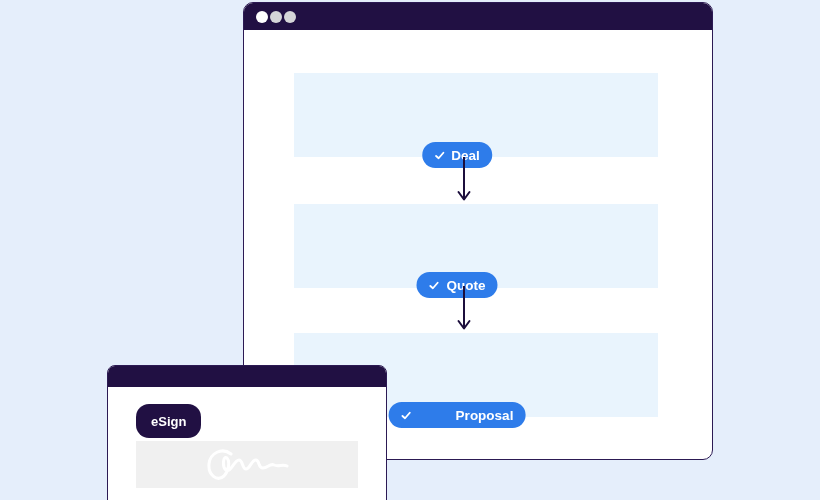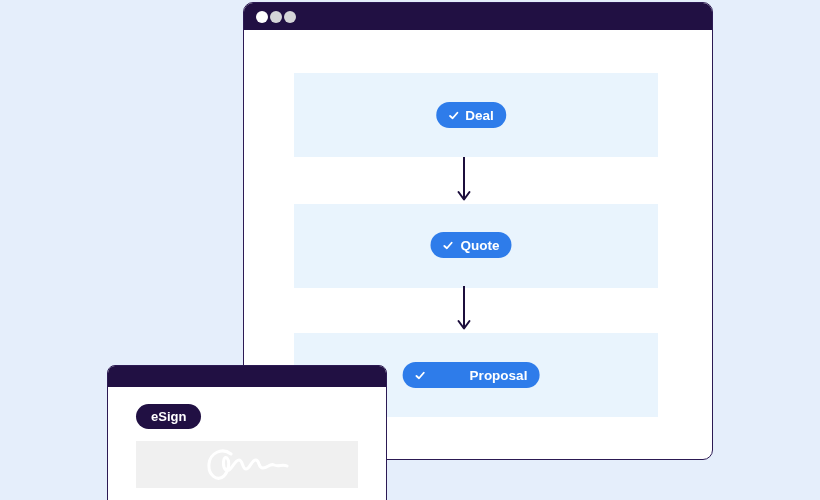--- a/index.html
+++ b/index.html
@@ -51,36 +51,37 @@
     left: 50px;
     width: 364px;
     background: #E9F4FD;
   }
   .band-1 { top: 70px;  height: 84px; }
   .band-2 { top: 201px; height: 84px; }
   .band-3 { top: 330px; height: 84px; }
 
   .pill {
     position: absolute;
-    left: 227px;
+    left: 213px;
     transform: translateX(-50%);
     height: 26px;
     padding: 0 12px;
     display: inline-flex;
     align-items: center;
     gap: 6px;
     background: #2E7CEA;
     color: #FFFFFF;
     border: none;
     border-radius: 13px;
     font-family: "Liberation Sans", sans-serif;
     font-size: 13.5px;
     font-weight: bold;
     cursor: pointer;
     white-space: nowrap;
+    margin-top: 40px;
   }
   .pill-1 { top: 99px; }
   .pill-2 { top: 229px; gap: 7px; }
   .pill-3 { top: 359px; gap: 44px; }
 
   .flow-arrow {
     position: absolute;
     left: 212px;
     width: 16px;
     height: 46px;
@@ -104,21 +105,21 @@
   .esign-titlebar {
     position: absolute;
     left: 0; right: 0; top: 0;
     height: 21px;
     background: #211043;
   }
   .esign-badge {
     position: absolute;
     left: 28px;
     top: 38px;
-    height: 25px;
+    height: 34px;
     padding: 0 15px;
     display: inline-flex;
     align-items: center;
     background: #211043;
     color: #FFFFFF;
     border-radius: 13px;
     font-size: 13px;
     font-weight: bold;
   }
   .sig-box {

